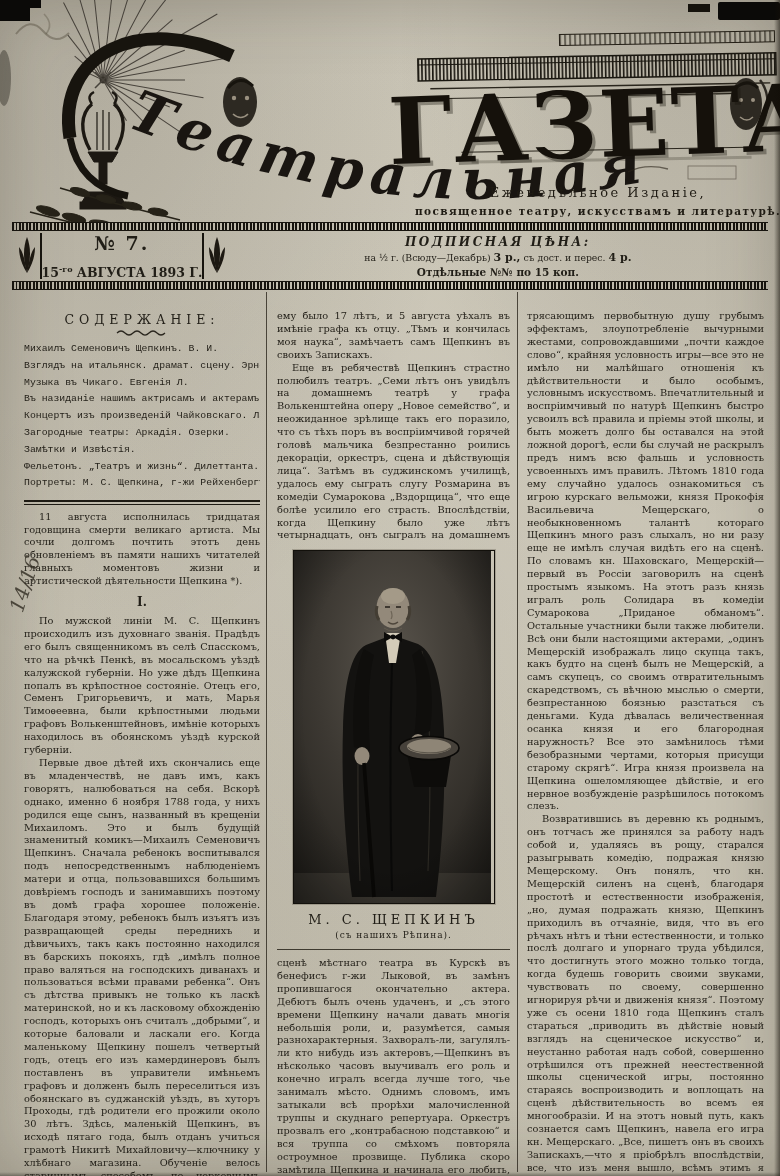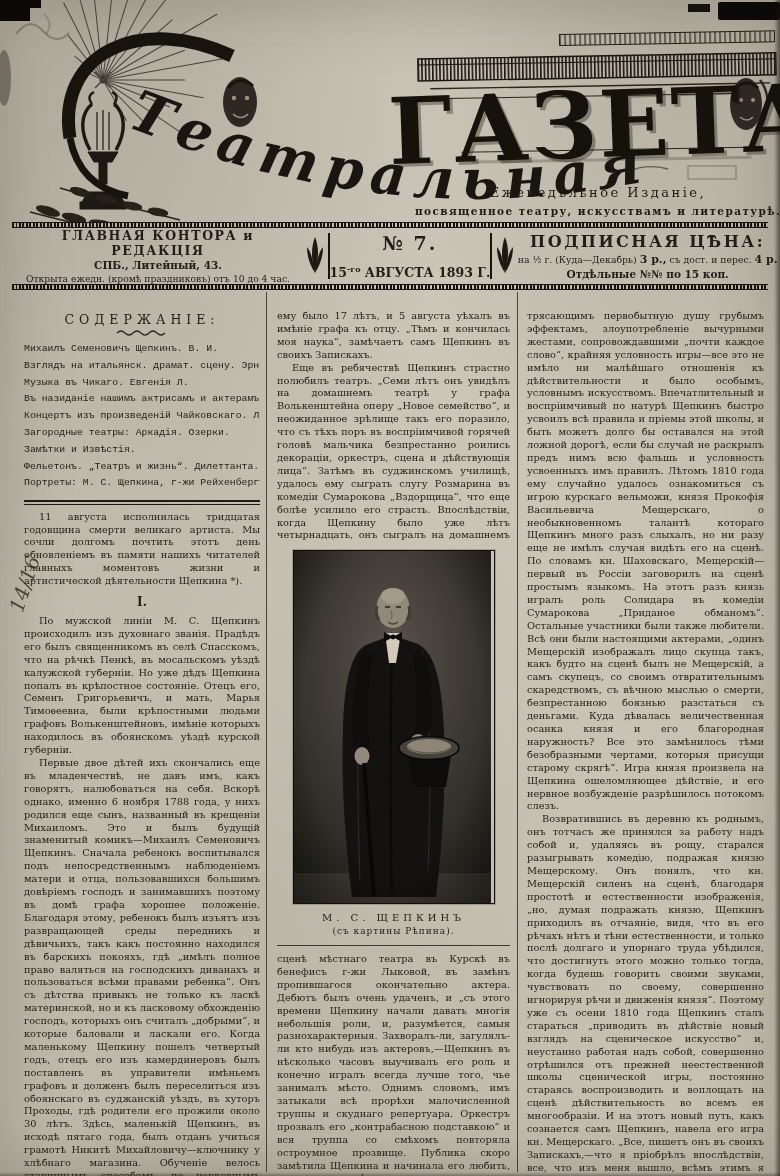--- a/index.html
+++ b/index.html
@@ -33,21 +33,21 @@
   .office1{font-size:12.5px;font-weight:bold;letter-spacing:1.6px;}
   .office2{font-size:10.5px;font-weight:bold;margin-top:1px;}
   .office3{font-size:9.2px;margin-top:2px;}
   .orn-cell{flex:0 0 26px;display:flex;align-items:center;justify-content:center;}
   .vdiv{flex:0 0 1.5px;background:#17140e;height:46px;align-self:center;}
   #issue-cell{flex:0 0 152px;}
   .issue-no{font-size:19px;font-weight:bold;letter-spacing:2px;}
   .issue-date{font-size:12.5px;font-weight:bold;margin-top:10px;white-space:nowrap;}
   .issue-date sup{font-size:8px;}
   #price-cell{flex:1;}
-  .price1{font-size:16px;font-weight:bold;letter-spacing:2.5px;}
+  .price1{font-size:12px;font-weight:bold;letter-spacing:2.5px;font-style:italic;}
   .price2{font-size:9.3px;margin-top:2px;white-space:nowrap;}
   .price2 b{font-size:11px;margin-top:48px;}
   .price3{font-size:10.5px;font-weight:bold;margin-top:2px;}
 
   
   .vrule{position:absolute;top:292px;height:880px;width:1px;background:rgba(42,37,28,.8);}
   #vrule1{left:266px;} #vrule2{left:517px;}
   .col{position:absolute;top:310px;height:878px;overflow:hidden;display:flex;flex-direction:column;}
   #col1{left:24px;width:236px;}
   #col2{left:277px;width:233px;}
@@ -67,21 +67,21 @@
   .art-body{flex:1 1 auto;min-height:0;overflow:hidden;}
   .footnote{flex:0 0 auto;padding-top:5px;}
   .fn-rule{width:88px;border-top:1px solid #2a261e;margin:0 0 3px 6px;}
   .fn-text{font-size:8.6px;line-height:10.9px;text-align:justify;margin:0;}
 
   
   #col2-top{flex:0 0 231px;overflow:hidden;}
   .portrait-wrap{flex:0 0 auto;width:200px;margin:9px auto 0;border:1.4px solid #12100b;
     box-shadow:0 0 0 1px rgba(60,52,40,.25);}
   .portrait-wrap svg{display:block;}
-  .cap-name{text-align:center;font-size:10px;letter-spacing:4px;margin-top:8px;}
+  .cap-name{text-align:center;font-size:13px;letter-spacing:4px;margin-top:8px;}
   .cap-src{text-align:center;font-size:9px;letter-spacing:1px;margin-top:3px;}
   .cap-rule{border-top:1px solid rgba(40,35,26,.85);margin:9px 0 7px;}
   #col2-bottom{flex:1 1 auto;min-height:0;overflow:hidden;}
   #col3-text{flex:1 1 auto;min-height:0;overflow:hidden;}
 
   
   #margin-note{position:absolute;left:-4px;top:572px;transform:rotate(-72deg);
     font-style:italic;font-size:20px;color:rgba(48,42,32,.8);}
 </style>
 </head>
@@ -209,25 +209,20 @@
   <path d="M 628 172 q 18 -9 40 -3" stroke="rgba(40,34,24,.6)" stroke-width="1.4" fill="none"></path>
   <rect x="688" y="166" width="48" height="13" fill="none" stroke="rgba(40,34,24,.5)" stroke-width=".8"></rect>
 
   <text x="598" y="197" text-anchor="middle" font-family="DejaVu Serif" font-size="13" letter-spacing="2.5" fill="#1f1b13">Еженедѣльное Изданіе,</text>
   <text x="598" y="215" text-anchor="middle" font-family="DejaVu Serif" font-size="10.5" letter-spacing="1.4" font-weight="bold" fill="#1f1b13">посвященное театру, искусствамъ и литературѣ.</text>
 </svg>
 
 <div id="band">
   <div class="hatchbar"></div>
   <div id="band-inner">
-    <div class="band-cell" id="office-cell">
-      <div class="office1">ГЛАВНАЯ КОНТОРА и РЕДАКЦІЯ</div>
-      <div class="office2">СПБ., Литейный, 43.</div>
-      <div class="office3">Открыта ежедн. (кромѣ праздниковъ) отъ 10 до 4 час.</div>
-    </div>
     <div class="orn-cell">
       <svg width="22" height="42" viewBox="0 0 22 42">
           <g fill="#1d1912">
             <path d="M11 2 C 7 12 7 24 11 38 C 15 24 15 12 11 2 Z"></path>
             <path d="M3 12 C 3 22 6 30 11 38 C 9 28 8 18 3 12 Z"></path>
             <path d="M19 12 C 19 22 16 30 11 38 C 13 28 14 18 19 12 Z"></path>
           </g>
         </svg>
     </div>
     <div class="vdiv"></div>
@@ -241,21 +236,21 @@
           <g fill="#1d1912">
             <path d="M11 2 C 7 12 7 24 11 38 C 15 24 15 12 11 2 Z"></path>
             <path d="M3 12 C 3 22 6 30 11 38 C 9 28 8 18 3 12 Z"></path>
             <path d="M19 12 C 19 22 16 30 11 38 C 13 28 14 18 19 12 Z"></path>
           </g>
         </svg>
     </div>
     <div class="band-cell" id="price-cell">
       <div class="price1">ПОДПИСНАЯ ЦѢНА:</div>
       <div class="price2">
-        <span>на ½ г. (Куда—Декабрь)</span>
+        <span>на ½ г. (Всюду—Декабрь)</span>
         <b>3 р.,</b>
         <span>съ дост. и перес.</span>
         <b>4 р.</b>
       </div>
       <div class="price3">Отдѣльные №№ по 15 коп.</div>
     </div>
   </div>
   <div class="hatchbar"></div>
 </div>
 
@@ -343,21 +338,21 @@
 
         <path d="M 112 198 L 158 198 L 152 236 L 120 236 Z" fill="#0d0c0a"></path>
         <ellipse cx="135" cy="197" rx="30" ry="11.5" fill="#46413a" stroke="#0a0907" stroke-width="1.6"></ellipse>
         <ellipse cx="135" cy="195.5" rx="22" ry="7.5" fill="#8e8576"></ellipse>
         <path d="M 114 196 a 22 7.5 0 0 0 42 1" stroke="#5d574c" stroke-width="1.2" fill="none"></path>
       </g>
       <rect width="197" height="352" fill="url(#pvig)"></rect>
     </svg>
   </div>
   <div class="cap-name">М. С. ЩЕПКИНЪ</div>
-  <div class="cap-src">(съ картины Рѣпина).</div>
+  <div class="cap-src">(съ нашихъ Рѣпина).</div>
   <div class="cap-rule"></div>
   <div id="col2-bottom">
     <p class="p noindent">сценѣ мѣстнаго театра въ Курскѣ въ бенефисъ г-жи Лыковой, въ замѣнъ пропившагося окончательно актера. Дебютъ былъ очень удаченъ, и „съ этого времени Щепкину начали давать многія небольшія роли, и, разумѣется, самыя разнохарактерныя. Захворалъ-ли, загулялъ-ли кто нибудь изъ актеровъ,—Щепкинъ въ нѣсколько часовъ выучивалъ его роль и конечно игралъ всегда лучше того, чье занималъ мѣсто. Однимъ словомъ, имъ затыкали всѣ прорѣхи малочисленной труппы и скуднаго репертуара. Оркестръ прозвалъ его „контрабасною подставкою“ и вся труппа со смѣхомъ повторяла остроумное прозвище. Публика скоро замѣтила Щепкина и начинала его любить, а черезъ пять лѣтъ онъ достигъ уже самаго большаго жалованья, т. е. перешелъ на первыя роли. Нужно сказать, что на всѣхъ сценахъ того времени господствовала особая школа сценической игры, унаслѣдованная отъ эпохи, такъ называемаго, ложно-классическаго репертуара. Неестественная, крикливая декламація, стремленье къ по-</p>
   </div>
 </div>
 
 <div class="col" id="col3">
   <div id="col3-text">
     <p class="p noindent">трясающимъ первобытную душу грубымъ эффектамъ, злоупотребленіе вычурными жестами, сопровождавшими „почти каждое слово“, крайняя условность игры—все это не имѣло ни малѣйшаго отношенія къ дѣйствительности и было особымъ, условнымъ искусствомъ. Впечатлительный и воспріимчивый по натурѣ Щепкинъ быстро усвоилъ всѣ правила и пріемы этой школы, и быть можетъ долго бы оставался на этой ложной дорогѣ, если бы случай не раскрылъ предъ нимъ всю фальшь и условность усвоенныхъ имъ правилъ. Лѣтомъ 1810 года ему случайно удалось ознакомиться съ игрою курскаго вельможи, князя Прокофія Васильевича Мещерскаго, о необыкновенномъ талантѣ котораго Щепкинъ много разъ слыхалъ, но ни разу еще не имѣлъ случая видѣть его на сценѣ. По словамъ кн. Шаховскаго, Мещерскій—первый въ Россіи заговорилъ на сценѣ простымъ языкомъ. На этотъ разъ князь игралъ роль Солидара въ комедіи Сумарокова „Приданое обманомъ“. Остальные участники были также любители. Всѣ они были настоящими актерами, „одинъ Мещерскій изображалъ лицо скупца такъ, какъ будто на сценѣ былъ не Мещерскій, а самъ скупецъ, со своимъ отвратительнымъ скаредствомъ, съ вѣчною мыслью о смерти, безпрестанною боязнью разстаться съ деньгами. Куда дѣвалась величественная осанка князя и его благородная наружность? Все это замѣнилось тѣми безобразными чертами, которыя присущи старому скрягѣ“. Игра князя произвела на Щепкина ошеломляющее дѣйствіе, и его нервное возбужденіе разрѣшилось потокомъ слезъ.</p>
     <p class="p">Возвратившись въ деревню къ роднымъ, онъ тотчасъ же принялся за работу надъ собой и, удаляясь въ рощу, старался разыгрывать комедію, подражая князю Мещерскому. Онъ понялъ, что кн. Мещерскій силенъ на сценѣ, благодаря простотѣ и естественности изображенія, „но, думая подражать князю, Щепкинъ приходилъ въ отчаяніе, видя, что въ его рѣчахъ нѣтъ и тѣни естественности, и только послѣ долгаго и упорнаго труда убѣдился, что достигнуть этого можно только тогда, когда будешь говорить своими звуками, чувствовать по своему, совершенно игнорируя рѣчи и движенія князя“. Поэтому уже съ осени 1810 года Щепкинъ сталъ стараться „приводить въ дѣйствіе новый взглядъ на сценическое искусство“ и, неустанно работая надъ собой, совершенно отрѣшился отъ прежней неестественной школы сценической игры, постоянно стараясь воспроизводить и воплощать на сценѣ дѣйствительность во всемъ ея многообразіи. И на этотъ новый путь, какъ сознается самъ Щепкинъ, навела его игра кн. Мещерскаго. „Все, пишетъ онъ въ своихъ Запискахъ,—что я пріобрѣлъ впослѣдствіи, все, что изъ меня вышло, всѣмъ этимъ я обязанъ ему; потому что онъ первый посѣялъ во мнѣ вѣрное понятіе объ искусствѣ и показалъ мнѣ, что искусство настолько высоко, насколько близко къ природѣ“.</p>

